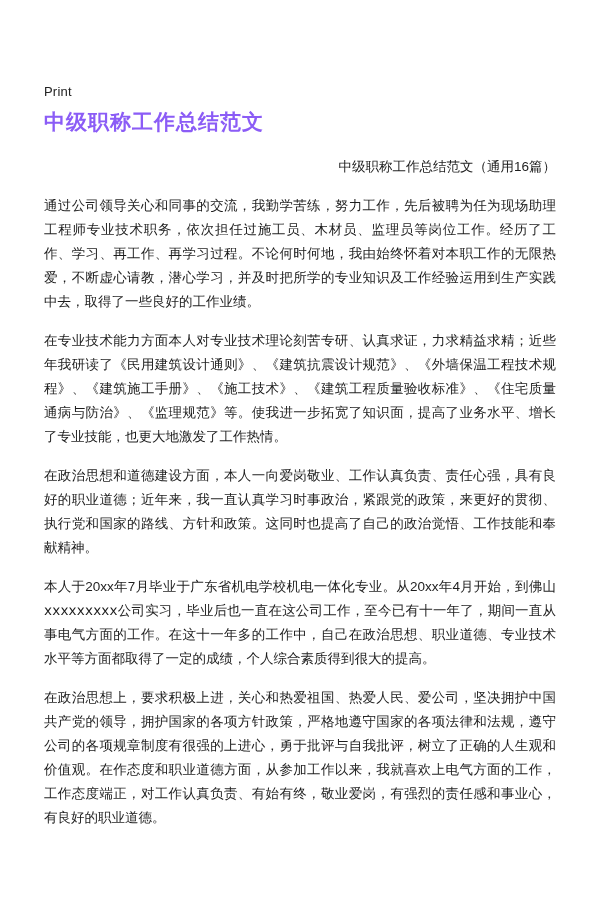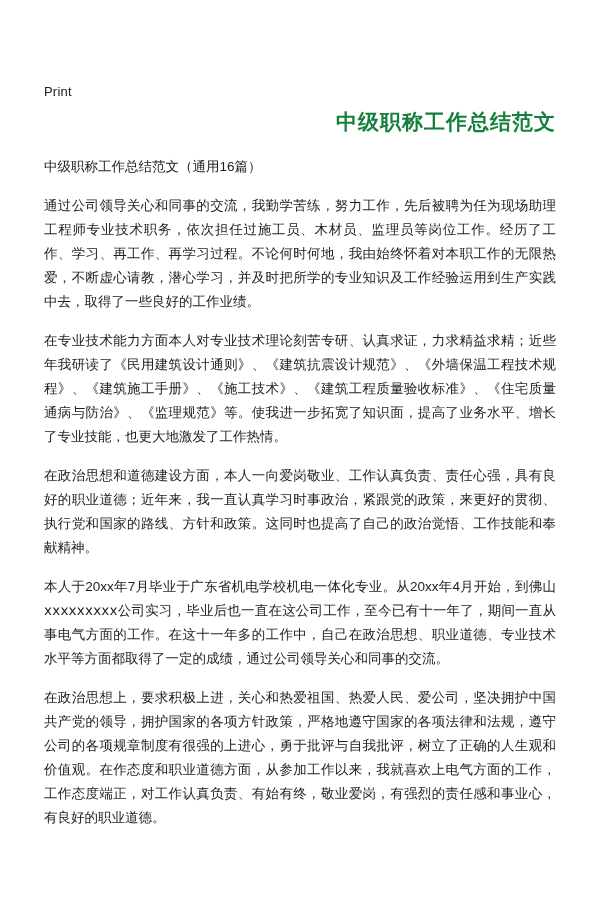--- a/index.html
+++ b/index.html
@@ -29,33 +29,34 @@
     color: #222222;
     letter-spacing: 0.2px;
   }
   .doc-body {
     position: absolute;
     top: 108px;
     left: 44px;
     width: 512px;
   }
   .doc-title {
-    text-align: right;
+    text-align: left;
     font-size: 21px;
     font-weight: bold;
-    color: #15803d;
+    color: #8b5cf6;
     letter-spacing: 1px;
     margin: 0 0 22px 0;
     line-height: 1.3;
   }
   .subtitle {
     font-size: 13.5px;
     color: #1d1d1d;
     margin: 0 0 16px 0;
     line-height: 1.5;
+    text-align: right;
   }
   .section-head {
     font-size: 14.5px;
     font-weight: bold;
     color: #000000;
     margin: 0 0 14px 0;
     line-height: 1.5;
   }
   .para {
     font-size: 13.5px;
@@ -79,17 +80,17 @@
   <div class="doc-body">
 
     <h1 class="doc-title">中级职称工作总结范文</h1>
 
     <p class="subtitle">中级职称工作总结范文（通用16篇）</p>
 
     <p class="para">通过公司领导关心和同事的交流，我勤学苦练，努力工作，先后被聘为任为现场助理工程师专业技术职务，依次担任过施工员、木材员、监理员等岗位工作。经历了工作、学习、再工作、再学习过程。不论何时何地，我由始终怀着对本职工作的无限热爱，不断虚心请教，潜心学习，并及时把所学的专业知识及工作经验运用到生产实践中去，取得了一些良好的工作业绩。</p>
     <p class="para">在专业技术能力方面本人对专业技术理论刻苦专研、认真求证，力求精益求精；近些年我研读了《民用建筑设计通则》、《建筑抗震设计规范》、《外墙保温工程技术规程》、《建筑施工手册》、《施工技术》、《建筑工程质量验收标准》、《住宅质量通病与防治》、《监理规范》等。使我进一步拓宽了知识面，提高了业务水平、增长了专业技能，也更大地激发了工作热情。</p>
     <p class="para">在政治思想和道德建设方面，本人一向爱岗敬业、工作认真负责、责任心强，具有良好的职业道德；近年来，我一直认真学习时事政治，紧跟党的政策，来更好的贯彻、执行党和国家的路线、方针和政策。这同时也提高了自己的政治觉悟、工作技能和奉献精神。</p>
 
-    <p class="para">本人于20xx年7月毕业于广东省机电学校机电一体化专业。从20xx年4月开始，到佛山ⅹⅹⅹⅹⅹⅹⅹⅹⅹ公司实习，毕业后也一直在这公司工作，至今已有十一年了，期间一直从事电气方面的工作。在这十一年多的工作中，自己在政治思想、职业道德、专业技术水平等方面都取得了一定的成绩，通过公司领导关心和同事的交流。</p>
+    <p class="para">本人于20xx年7月毕业于广东省机电学校机电一体化专业。从20xx年4月开始，到佛山ⅹⅹⅹⅹⅹⅹⅹⅹⅹ公司实习，毕业后也一直在这公司工作，至今已有十一年了，期间一直从事电气方面的工作。在这十一年多的工作中，自己在政治思想、职业道德、专业技术水平等方面都取得了一定的成绩，个人综合素质得到很大的提高。</p>
     <p class="para">在政治思想上，要求积极上进，关心和热爱祖国、热爱人民、爱公司，坚决拥护中国共产党的领导，拥护国家的各项方针政策，严格地遵守国家的各项法律和法规，遵守公司的各项规章制度有很强的上进心，勇于批评与自我批评，树立了正确的人生观和价值观。在作态度和职业道德方面，从参加工作以来，我就喜欢上电气方面的工作，工作态度端正，对工作认真负责、有始有终，敬业爱岗，有强烈的责任感和事业心，有良好的职业道德。</p>
 
   </div>
 </div>
 
 </body></html>

